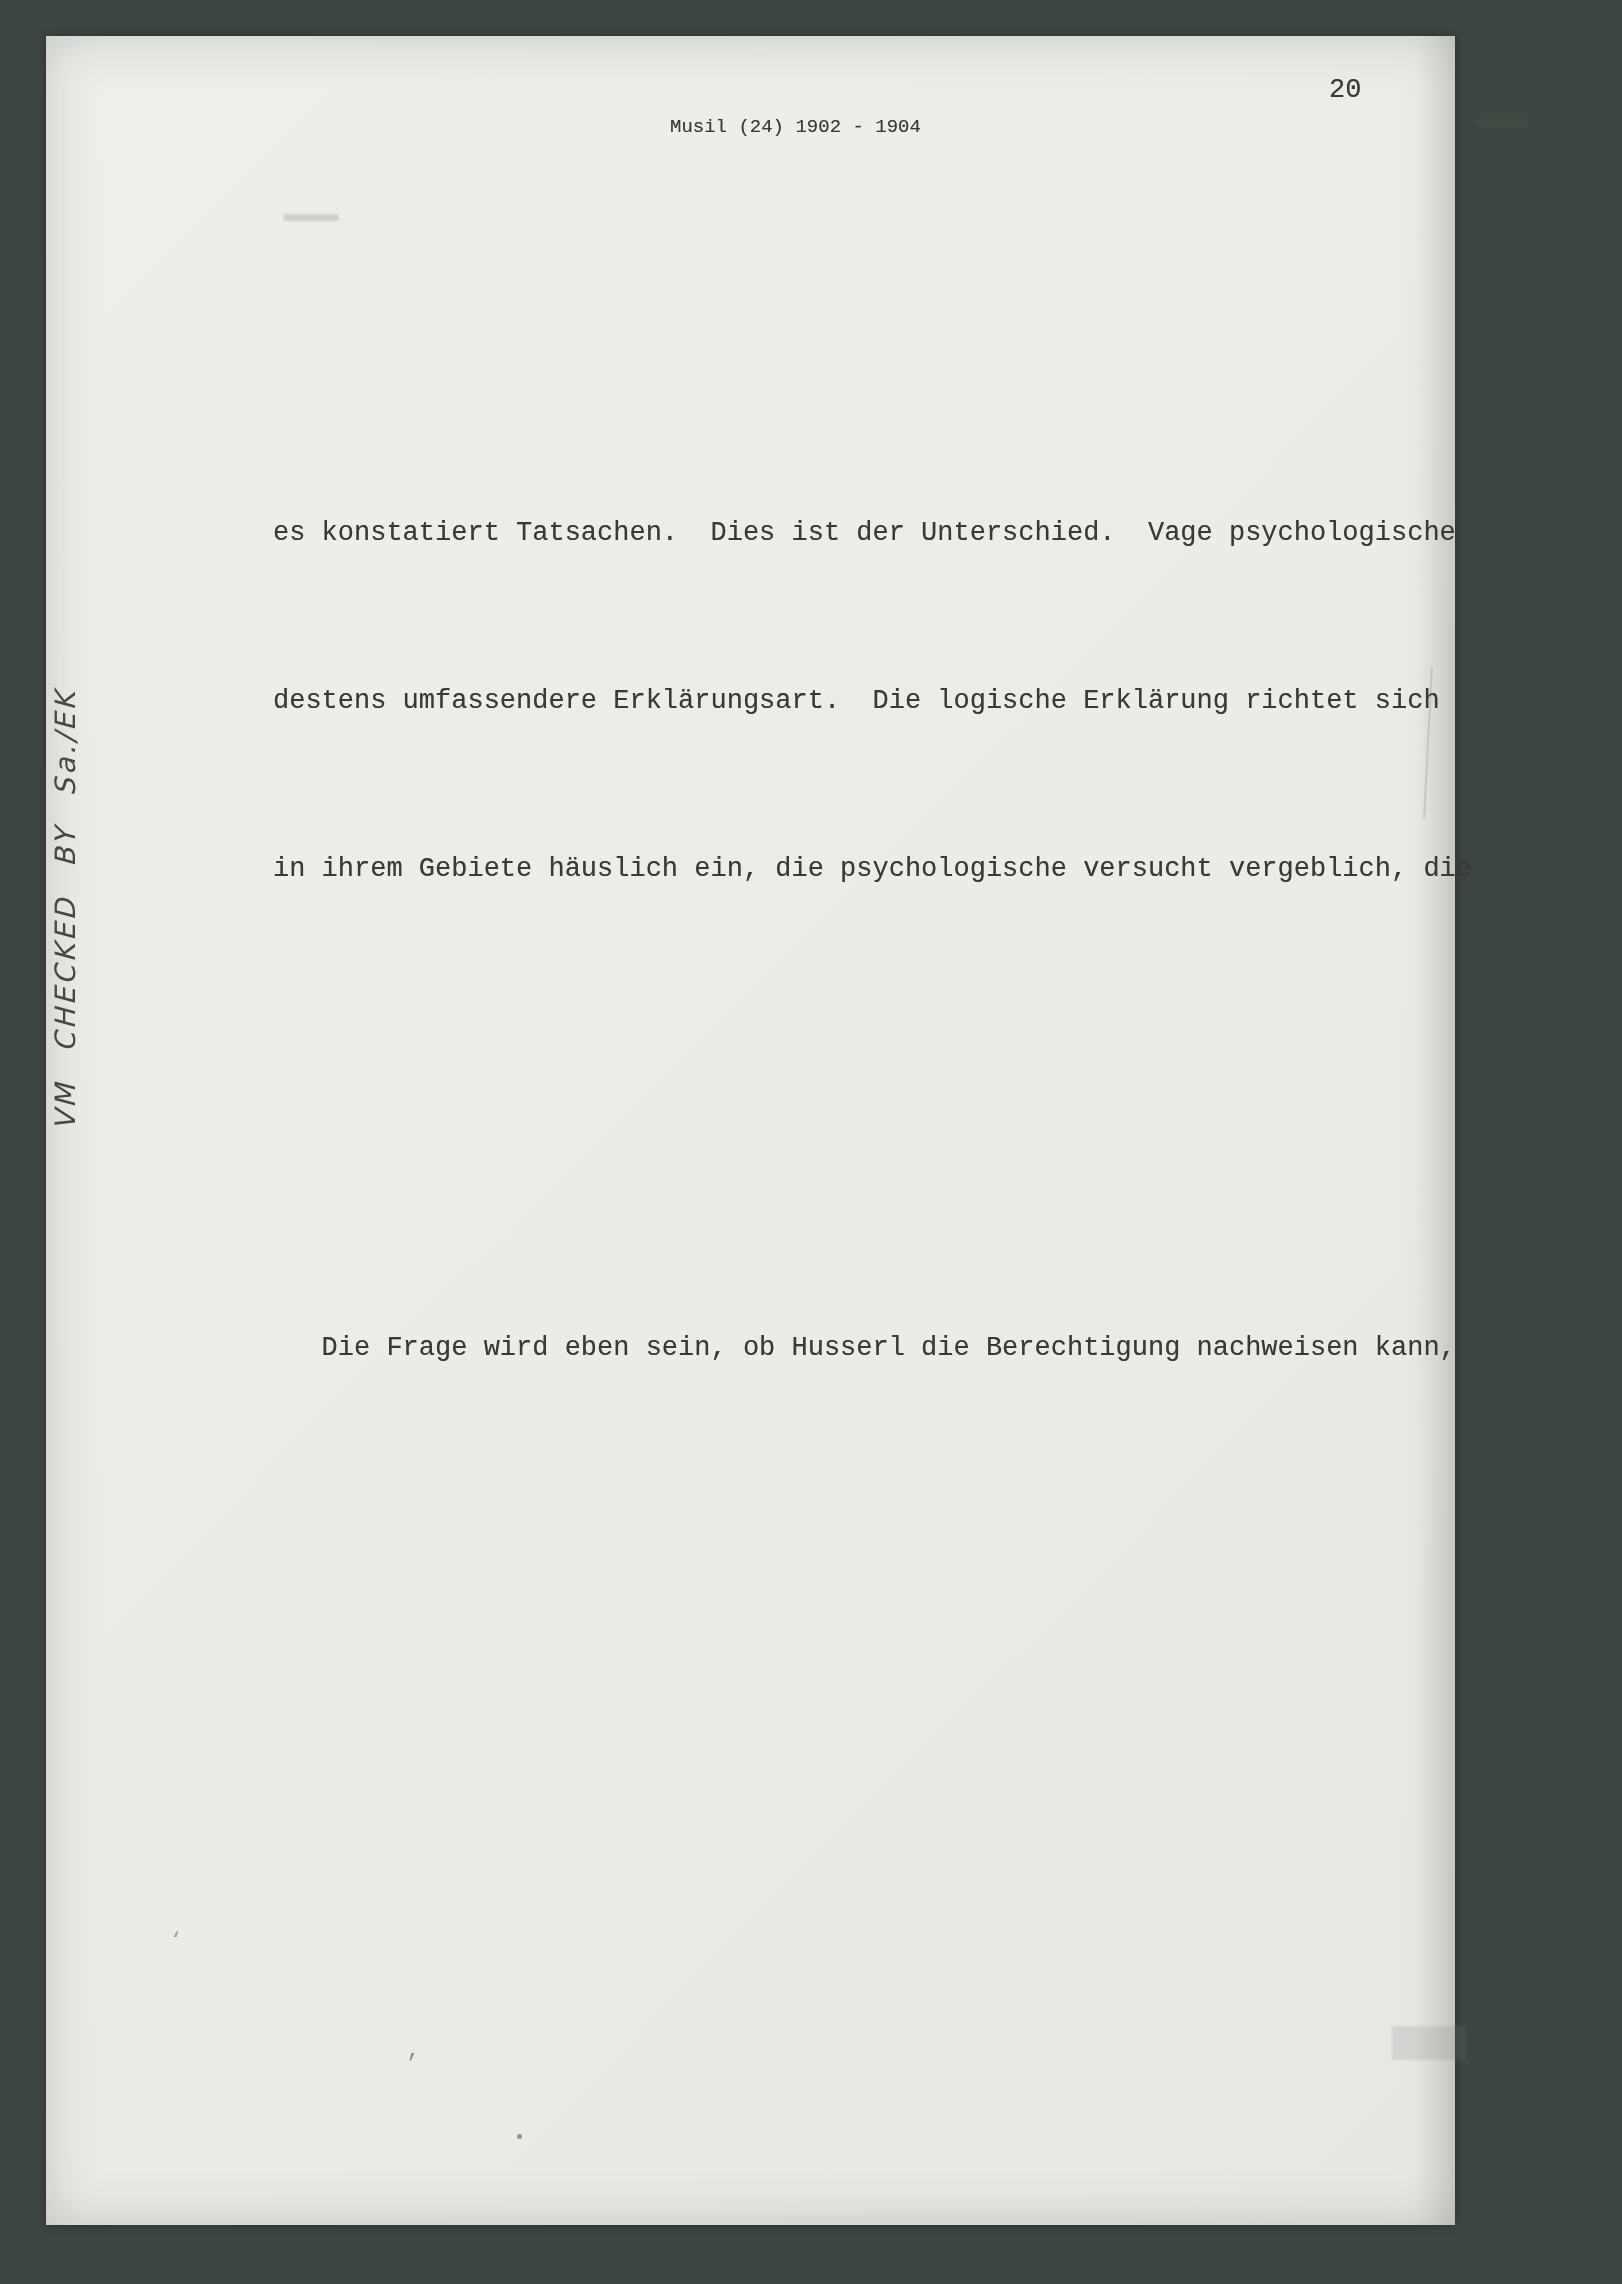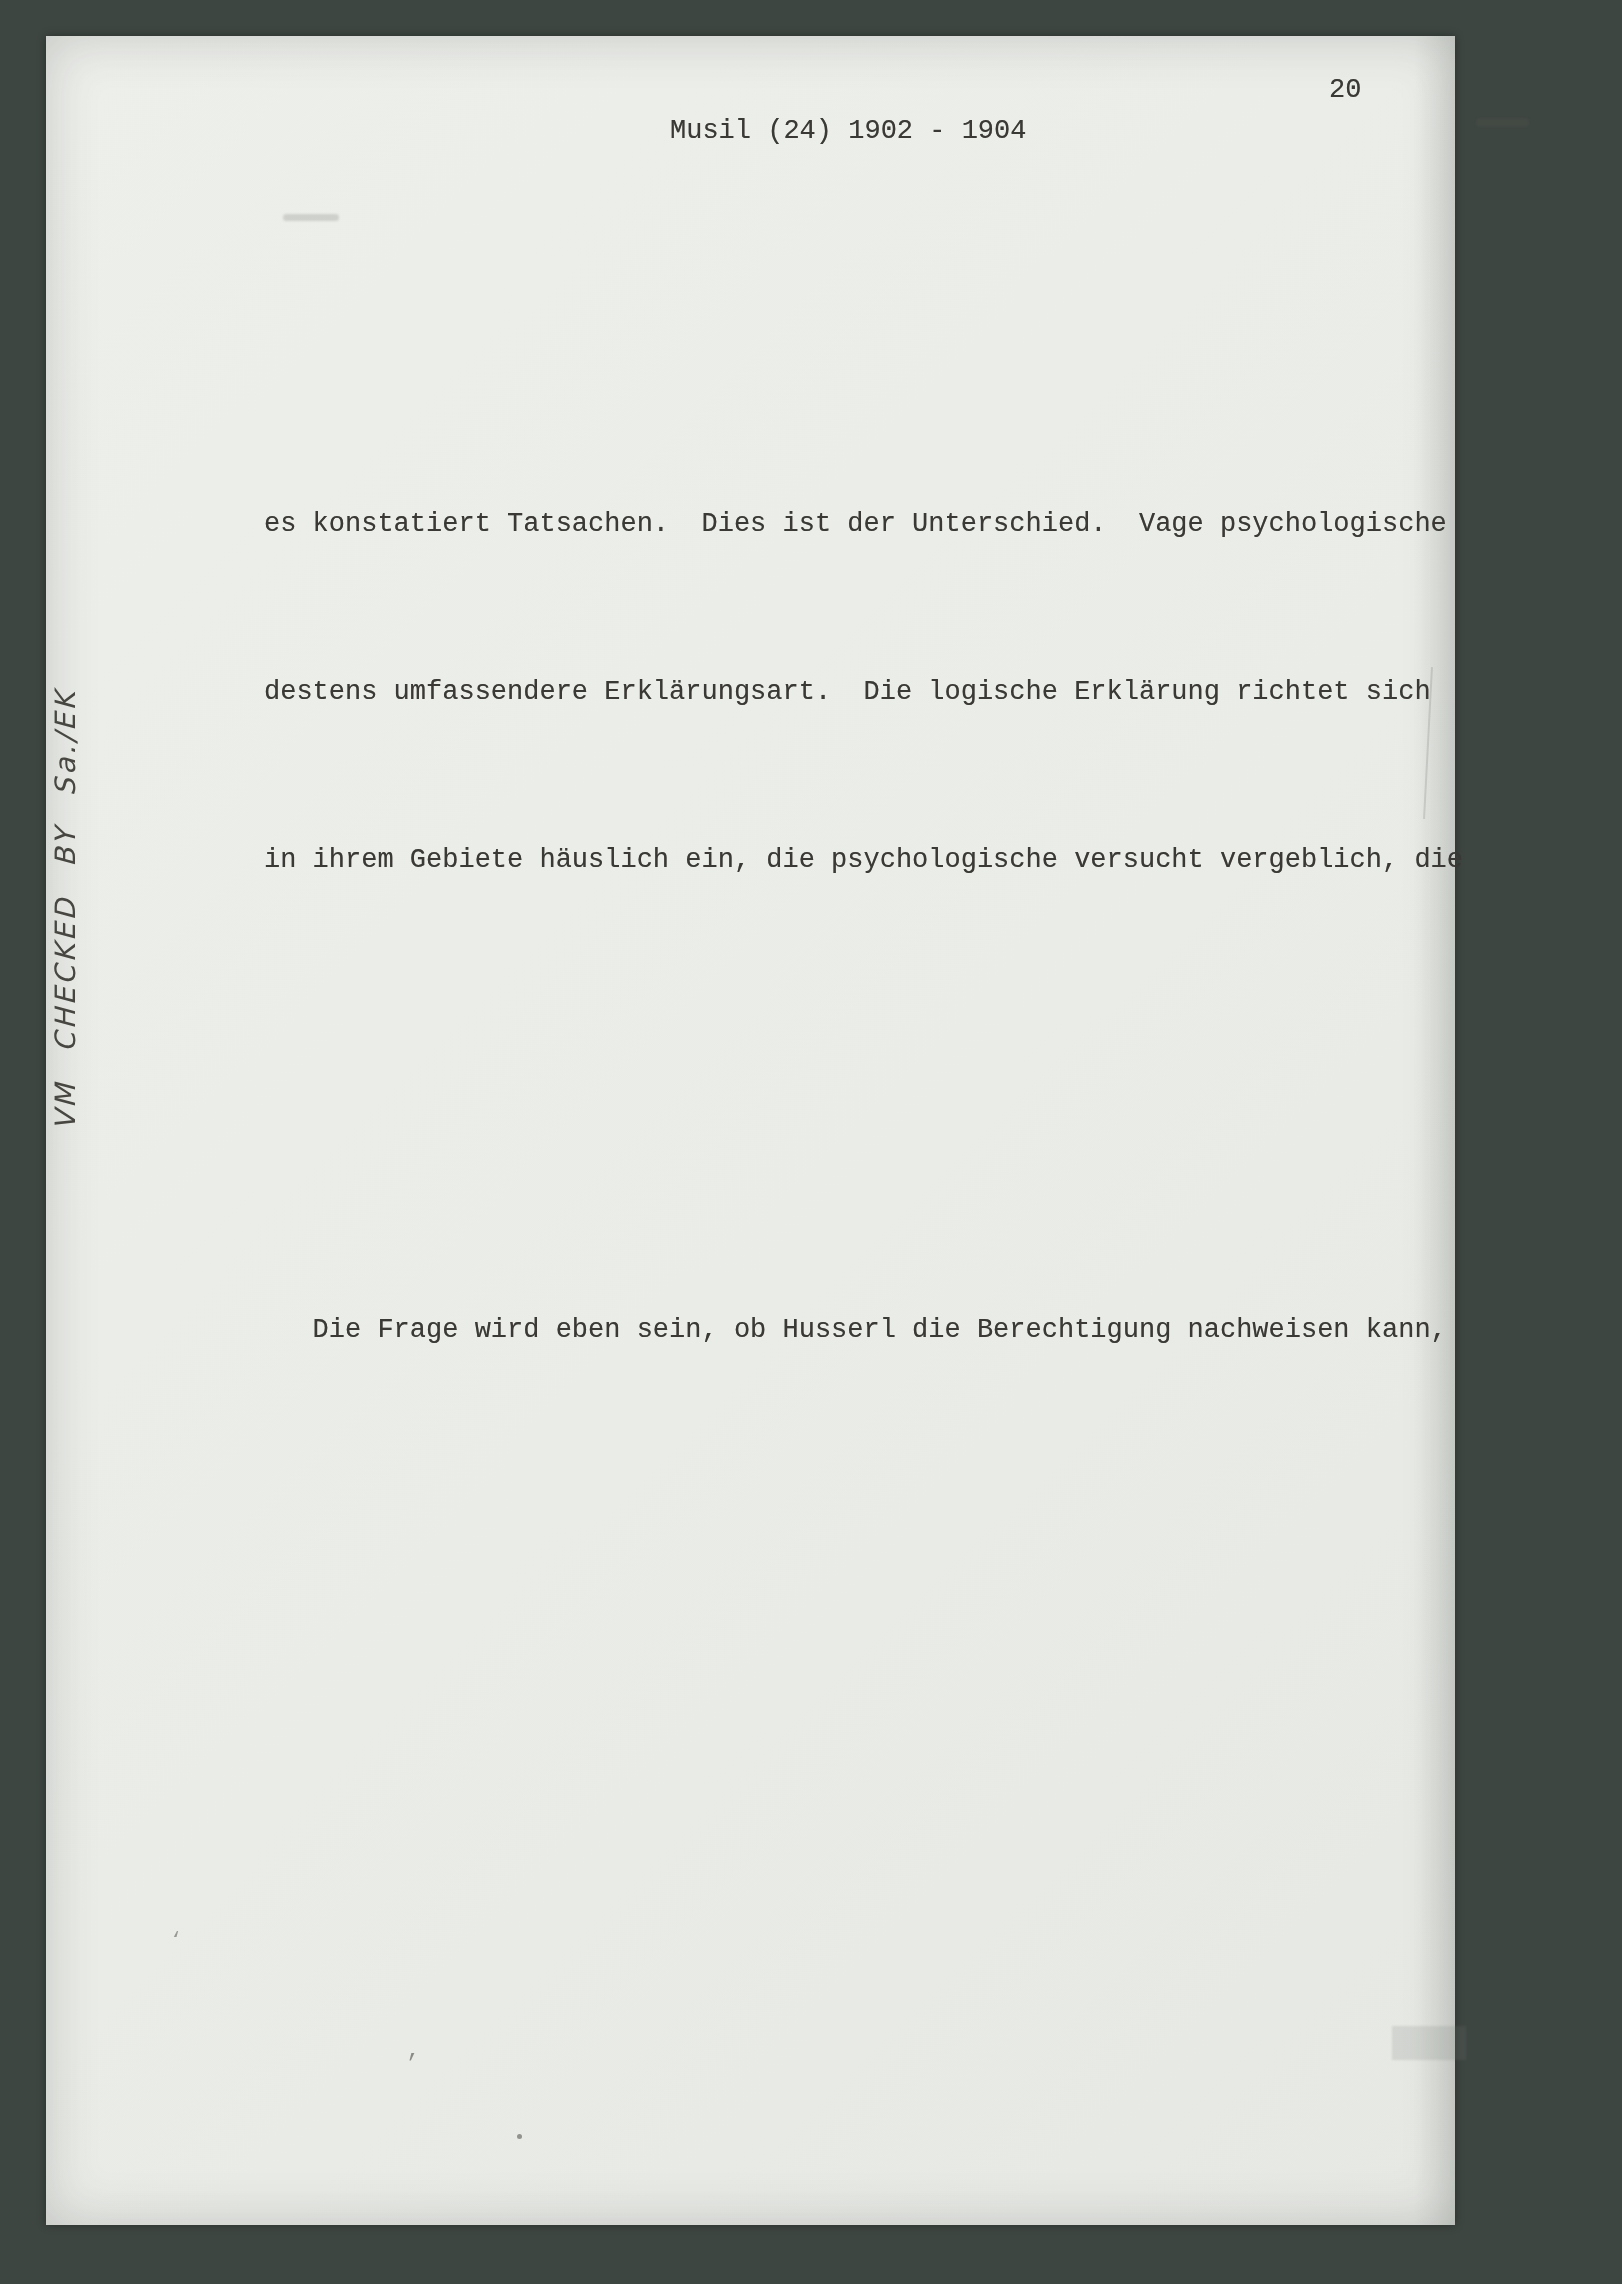--- a/index.html
+++ b/index.html
@@ -19,30 +19,30 @@
   .page-edge-shadow{
     position:absolute;right:0;top:0;width:41px;height:100%;
     background:linear-gradient(to left,rgba(110,118,110,0.16),rgba(110,118,110,0));
   }
   .pagenum{
     position:absolute;left:1283px;top:39px;
     font-size:27px;color:#3a3935;text-shadow:0 0 0.6px rgba(40,40,36,0.45);
   }
   .header{
     position:absolute;left:624px;top:80px;
-    font-size:27px;color:#3a3935;white-space:pre;
+    font-size:19px;color:#3a3935;white-space:pre;
     text-shadow:0 0 0.6px rgba(40,40,36,0.45);
   }
   .bodytext{
     position:absolute;left:215px;top:177px;
     font-size:27px;line-height:56px;color:#3a3935;
     white-space:pre;
     text-shadow:0 0 0.6px rgba(40,40,36,0.45);
   }
-  .para{margin:3px;}
+  .para{margin:12px;}
   .para-gap{margin-top:18.6px;}
   .line{height:56px;}
   .margin-note{
     position:absolute;left:-354px;top:851px;width:755px;height:41px;
     transform:rotate(-90deg) skewX(-4deg);
     transform-origin:center center;
     font-family:"DejaVu Sans",sans-serif;
     font-style:italic;
     font-size:28px;letter-spacing:2.9px;word-spacing:17.4px;
     color:#474641;text-align:center;

